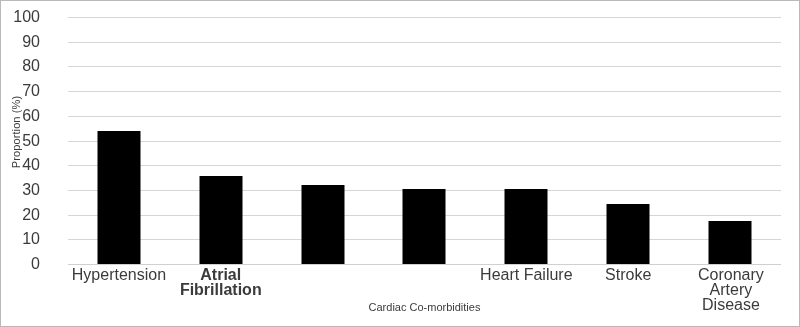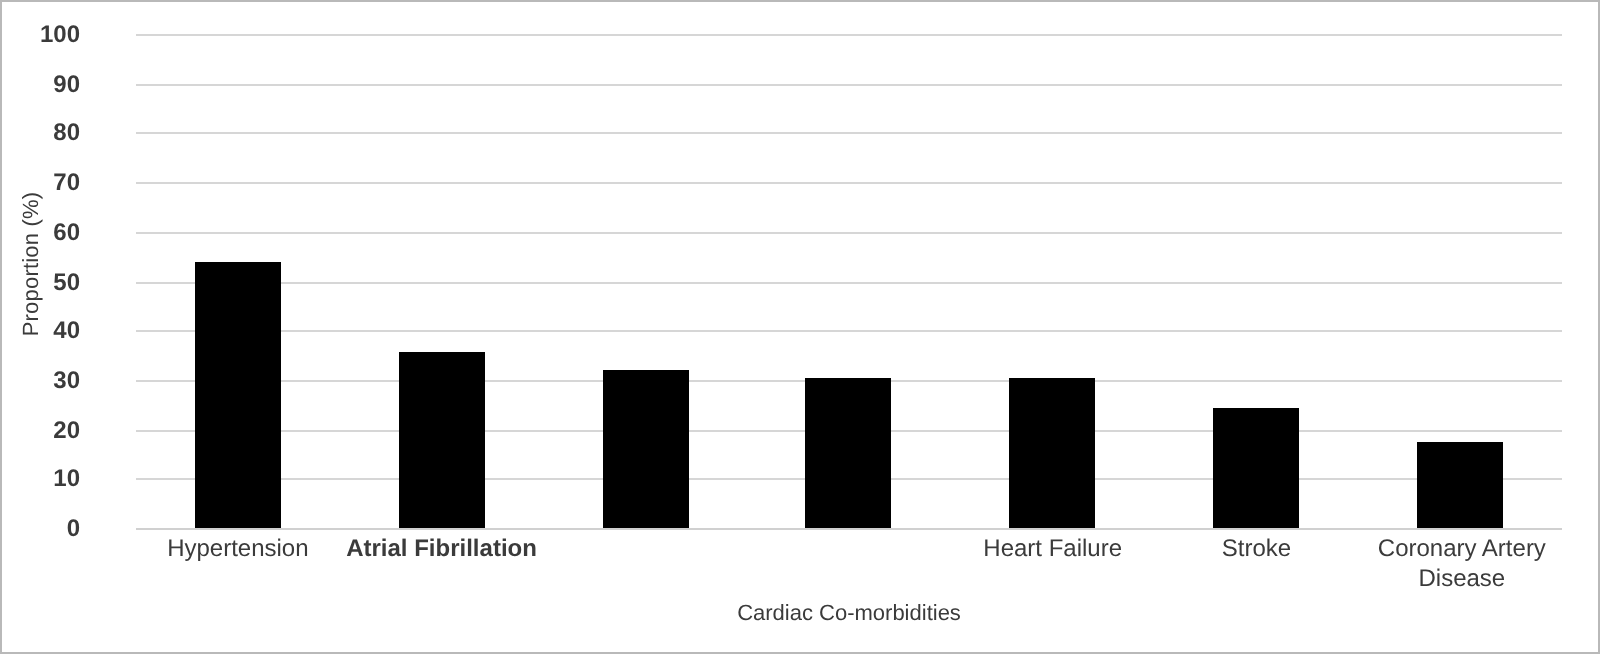--- a/index.html
+++ b/index.html
@@ -62,25 +62,24 @@
   .gridline.baseline {
     background: #d0d0d0;
   }
 
   
   .ytick {
     position: absolute;
     right: 741px;       
     width: 34px;
     text-align: right;
-    font-size: 12px;
+    font-size: 16px;
     color: #3b3b3b;
     transform: translateY(-50%);
     white-space: nowrap;
-    font-weight: bold;
   }
 
   
   #bars-layer {
     position: absolute;
     left: 0;
     top: 0;
     right: 0;
     bottom: 0;
   }
@@ -103,21 +102,21 @@
     position: absolute;
     left: 67px;
     top: 266px;
     width: 713px;
     height: 40px;
   }
   .cat-label {
     position: absolute;
     top: 0;
     text-align: center;
-    font-size: 12px;
+    font-size: 16px;
     color: #3b3b3b;
     line-height: 15px;
   }
 
   
   #x-axis-title {
     position: absolute;
     left: 67px;
     top: 300px;
     width: 713px;

